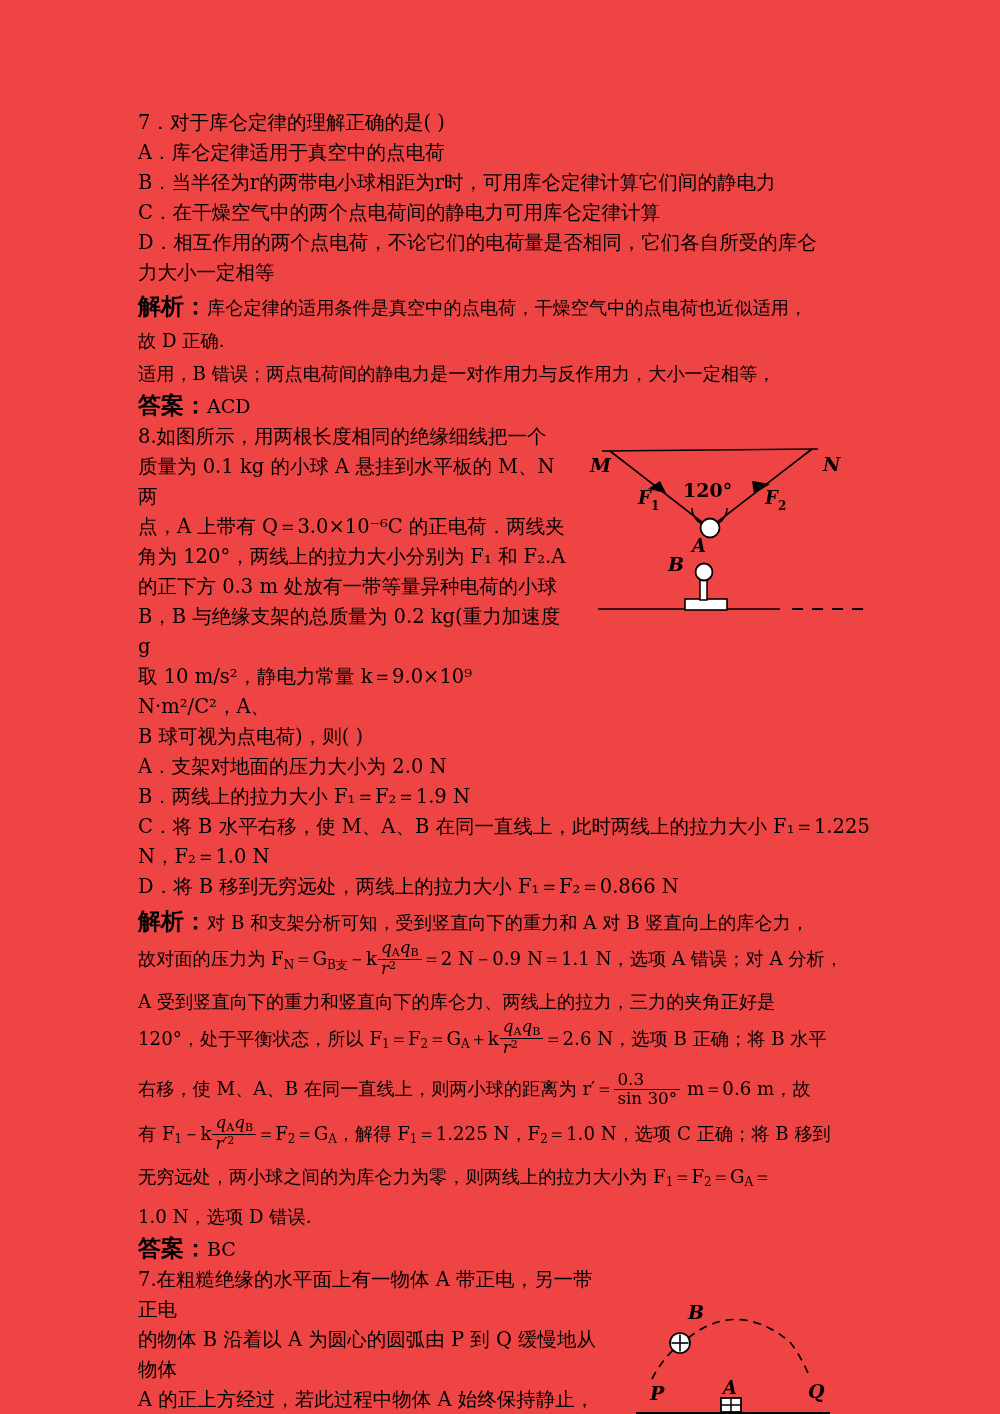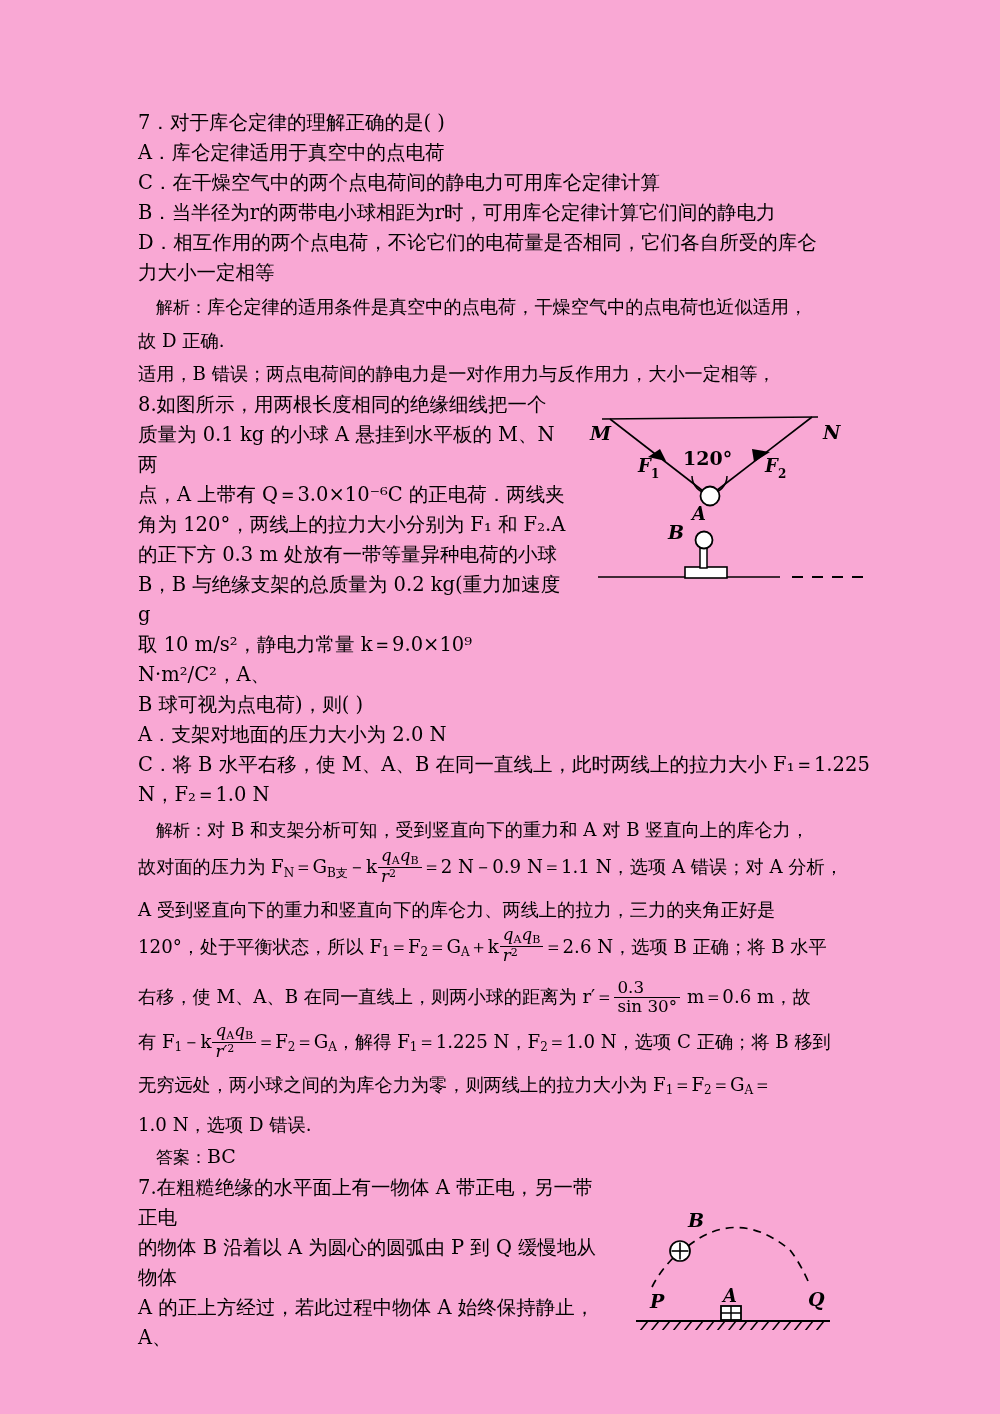--- a/index.html
+++ b/index.html
@@ -13,38 +13,37 @@
     position: relative;
     font-family: "DejaVu Serif", "Liberation Serif", serif;
     color: #000000;
     overflow: hidden;
   }
   .page {
     position: absolute;
     left: 0; top: 0;
     width: 1000px;
     height: 1414px;
-    background: #f9a8d4;
+    background: #ef4444;
   }
   .content {
     position: absolute;
     left: 138px;
     top: 108px;
     width: 732px;
   }
   .qline { font-size: 19.5px; line-height: 30px; }
   .sol {
     font-size: 18.2px;
     line-height: 33px;
   }
   .sol-head, .ans-head {
     font-family: "DejaVu Sans", "Liberation Sans", sans-serif;
-    font-weight: normal;
-    font-size: 17px;
-    margin-left: 18px;
+    font-weight: bold;
+    font-size: 23px;
   }
   .ansline {
     font-size: 19px;
     line-height: 31px;
   }
   .ans-val { font-family: "DejaVu Serif", "Liberation Serif", serif; }
 
   i.v { font-style: italic; font-family: "DejaVu Serif","Liberation Serif",serif; }
   sub { font-size: 0.66em; vertical-align: -0.28em; }
   sup { font-size: 0.66em; vertical-align: 0.48em; }
@@ -88,31 +87,34 @@
 </style>
 </head>
 <body>
 
 <div class="page">
   <div class="content">
 
     <div>
       <div class="qline">7．对于库仑定律的理解正确的是(      )</div>
       <div class="qline">A．库仑定律适用于真空中的点电荷</div>
+      <div class="qline">B．当半径为r的两带电小球相距为r时，可用库仑定律计算它们间的静电力</div>
       <div class="qline">C．在干燥空气中的两个点电荷间的静电力可用库仑定律计算</div>
-      <div class="qline">B．当半径为r的两带电小球相距为r时，可用库仑定律计算它们间的静电力</div>
       <div class="qline">D．相互作用的两个点电荷，不论它们的电荷量是否相同，它们各自所受的库仑</div>
       <div class="qline">力大小一定相等</div>
 
       <div class="sol" style="margin-top:2px;">
         <span class="sol-head">解析：</span><span>库仑定律的适用条件是真空中的点电荷，干燥空气中的点电荷也近似适用，</span>
         <div>故 D 正确.</div>
         <div>适用，B 错误；两点电荷间的静电力是一对作用力与反作用力，大小一定相等，</div>
       </div>
 
+      <div class="ansline">
+        <span class="ans-head">答案：</span><span class="ans-val">ACD</span>
+      </div>
     </div>
 
     <div class="q8wrap">
 
       <div class="fig8">
         <svg viewBox="0 0 292 205" width="292" height="205">
 
           <line x1="22" y1="27" x2="238" y2="25" stroke="#000" stroke-width="1.6"></line>
 
           <line x1="30" y1="27" x2="123" y2="99" stroke="#000" stroke-width="1.6"></line>
@@ -154,22 +156,24 @@
         <div class="qline">点，A 上带有 Q＝3.0×10⁻⁶C 的正电荷．两线夹</div>
         <div class="qline">角为 120°，两线上的拉力大小分别为 F₁ 和 F₂.A</div>
         <div class="qline">的正下方 0.3 m 处放有一带等量异种电荷的小球</div>
         <div class="qline">B，B 与绝缘支架的总质量为 0.2 kg(重力加速度 g</div>
         <div class="qline">取 10 m/s²，静电力常量 k＝9.0×10⁹ N·m²/C²，A、</div>
         <div class="qline">B 球可视为点电荷)，则(      )</div>
       </div>
 
       <div>
         <div class="qline">A．支架对地面的压力大小为 2.0 N</div>
+        <div class="qline">B．两线上的拉力大小 F₁＝F₂＝1.9 N</div>
         <div class="qline">C．将 B 水平右移，使 M、A、B 在同一直线上，此时两线上的拉力大小 F₁＝1.225</div>
         <div class="qline">N，F₂＝1.0 N</div>
+        <div class="qline">D．将 B 移到无穷远处，两线上的拉力大小 F₁＝F₂＝0.866 N</div>
       </div>
 
       <div class="sol" style="margin-top:3px;">
 
         <div><span class="sol-head">解析：</span><span>对 B 和支架分析可知，受到竖直向下的重力和 A 对 B 竖直向上的库仑力，</span></div>
 
         <div style="line-height:40px;"><span>故对面的压力为 F</span><sub>N</sub><span>＝G</span><sub>B支</sub><span>－k</span><span class="frac"><span class="num"><i class="v">q</i><sub>A</sub><i class="v">q</i><sub>B</sub></span><span class="den"><i class="v">r</i><sup>2</sup></span></span><span>＝2 N－0.9 N＝1.1 N，选项 A 错误；对 A 分析，</span></div>
 
         <div>A 受到竖直向下的重力和竖直向下的库仑力、两线上的拉力，三力的夹角正好是</div>
 

